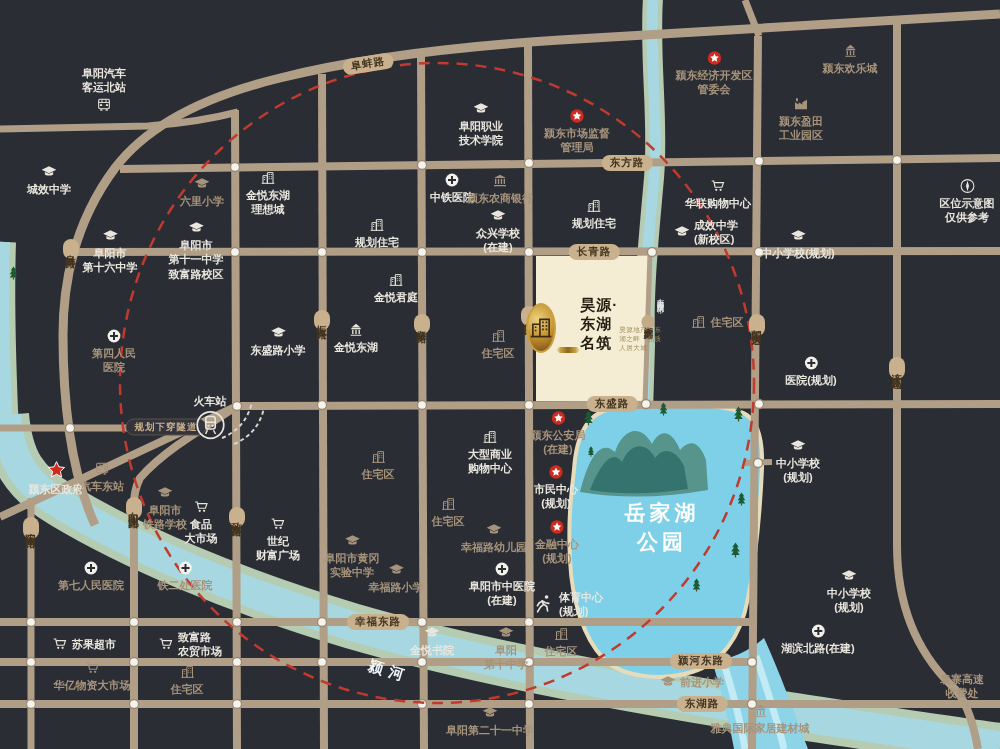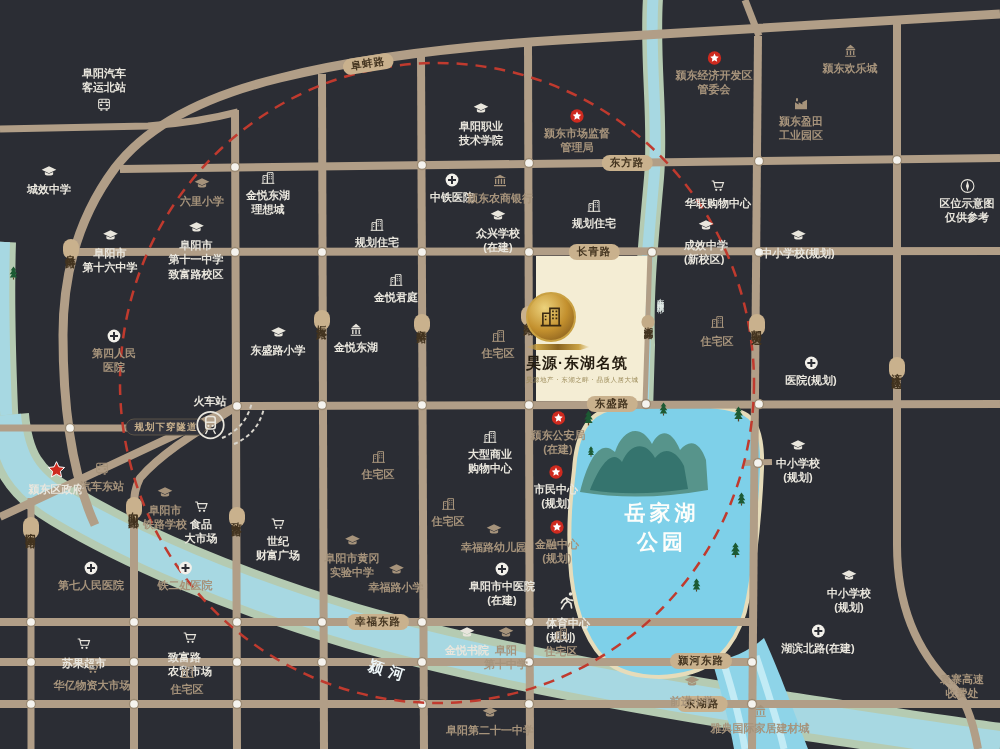--- a/index.html
+++ b/index.html
@@ -4,31 +4,31 @@
 <style>
   html,body{margin:0;padding:0;background:#1d1e24;}
   #stage{position:relative;width:1000px;height:749px;overflow:hidden;
          background:#2b2d34;font-family:"Liberation Sans",sans-serif;}
   #basemap{position:absolute;left:0;top:0;}
   #map-overlays{position:absolute;left:0;top:0;width:1000px;height:749px;}
   .lm{position:absolute;display:flex;flex-direction:column;align-items:center;gap:2px;
       transform:translateX(-50%);color:#e9e6dd;font-size:11px;font-weight:bold;
       line-height:1.3;text-align:center;white-space:nowrap;z-index:6;}
   .lm.tan{color:#a6937b;}
-  .lm.row{flex-direction:column;align-items:center;gap:4px;text-align:left;}
+  .lm.row{flex-direction:row;align-items:center;gap:4px;text-align:left;}
   .lm svg{flex:0 0 auto;display:block;}
   .pill{position:absolute;transform:translate(-50%,-50%);background:#c9b18d;color:#42331f;
         font-size:10.5px;font-weight:bold;padding:1px 8px;border-radius:9px;z-index:5;
         white-space:nowrap;letter-spacing:1px;}
   .pill.v{writing-mode:vertical-rl;padding:7px 1px;letter-spacing:2px;border-radius:8px;}
   .pill.small{font-size:9px;padding:5px 0;letter-spacing:1px;background:#c3ab87;}
   .pill.rot{transform:translate(-50%,-50%) rotate(-9deg);}
   .pill.dark{background:#33343c;color:#c9b18d;border:1px solid #5a5347;font-size:9.5px;letter-spacing:1px;}
   #project-logo{position:absolute;width:136px;transform:translateX(-50%);z-index:7;
-                display:flex;flex-direction:column;align-items:flex-start;}
+                display:flex;flex-direction:row;align-items:flex-end;}
   #coin{width:46px;height:46px;border-radius:50%;border:2px solid #c9a143;
         background:radial-gradient(circle at 36% 30%,#ecd27c,#c3902e 52%,#7c541b 95%);
         display:flex;align-items:center;justify-content:center;}
   #coin svg{color:#3a2a12;}
   #wings{width:64px;height:6px;margin-top:2px;
          background:linear-gradient(90deg,transparent,#c9a143 18%,#8a6420 50%,#c9a143 82%,transparent);
          clip-path:polygon(0 50%,15% 0,85% 0,100% 50%,85% 100%,15% 100%);}
   #project-name{margin-top:4px;font-size:15px;font-weight:bold;color:#241c10;letter-spacing:1px;}
   #project-tagline{margin-top:3px;font-size:6.5px;color:#9b8a58;letter-spacing:.5px;}
   .lake-name{position:absolute;transform:translateX(-50%);color:#fdfefb;font-size:21px;
@@ -660,21 +660,21 @@
       </div>
       <div class="lm" style="left: 502px; top: 561px;">
         <svg width="16" height="16">
           <use href="#i-cross"></use>
         </svg>
         <div class="lm-t">
           <div>阜阳市中医院</div>
           <div>(在建)</div>
         </div>
       </div>
-      <div class="lm" style="left: 467px; top: 625px; justify-content: flex-end;">
+      <div class="lm" style="left: 432px; top: 625px; justify-content: flex-end;">
         <svg width="16" height="16">
           <use href="#i-cap"></use>
         </svg>
         <div class="lm-t">
           <div>金悦书院</div>
         </div>
       </div>
       <div class="lm tan" style="left: 506px; top: 625px;">
         <svg width="16" height="16">
           <use href="#i-cap"></use>

